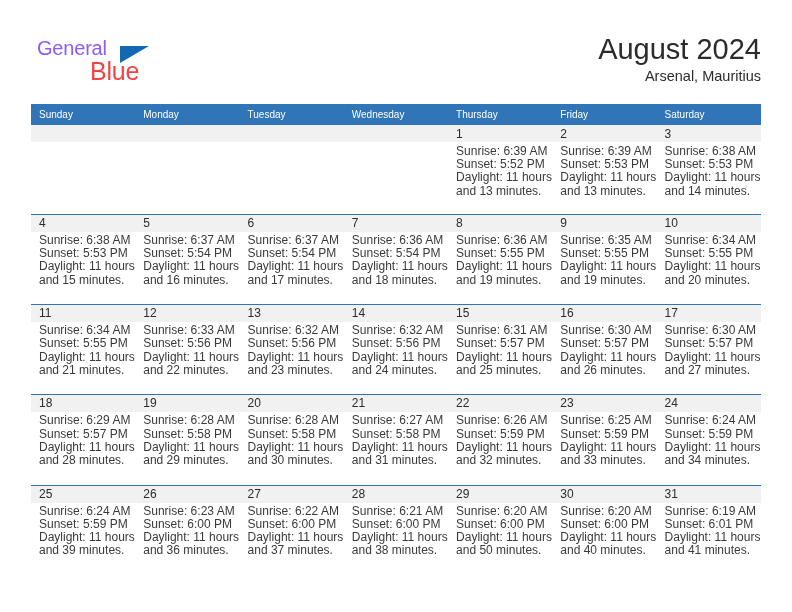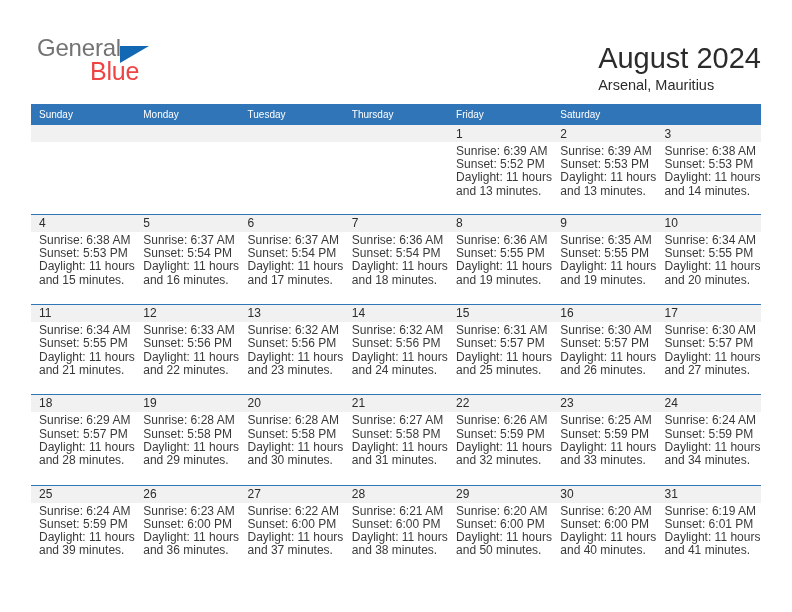--- a/index.html
+++ b/index.html
@@ -34,22 +34,22 @@
     position: absolute;
     left: 0;
     top: 6px;
     width: 200px;
     height: 58px;
   }
   .logo-general {
     position: absolute;
     left: 6px;
     top: 0px;
-    font-size: 24px;
-    color: #737373;
+    font-size: 20px;
+    color: #8b5cf6;
     letter-spacing: -0.2px;
     line-height: 28px;
     text-align: center;
   }
   .logo-blue {
     position: absolute;
     left: 59px;
     top: 23px;
     font-size: 25px;
     color: #ef4444;
@@ -63,21 +63,22 @@
     width: 0;
     height: 0;
     border-left: 29px solid #1268b3;
     border-bottom: 17px solid transparent;
     border-top: 0 solid transparent;
   }
 
   .title-block {
     position: absolute;
     right: 0;
-    top: 13px;
+    top: 4px;
+    text-align: right;
   }
   .cal-title {
     font-size: 29px;
     color: #2b2b2b;
     line-height: 34px;
     white-space: nowrap;
   }
   .cal-subtitle {
     font-size: 14.5px;
     color: #2b2b2b;
@@ -185,20 +186,21 @@
     </div>
 
   </div>
 
   <div class="calendar">
 
     <div class="weekday-row">
       <div class="weekday-cell">Sunday</div>
       <div class="weekday-cell">Monday</div>
       <div class="weekday-cell">Tuesday</div>
+      <div class="weekday-cell">Wednesday</div>
       <div class="weekday-cell">Thursday</div>
       <div class="weekday-cell">Friday</div>
       <div class="weekday-cell">Saturday</div>
     </div>
 
     <div class="week-row first">
 
       <div class="daynum-band"></div>
       <div class="cells">
         <div class="day-cell empty">

